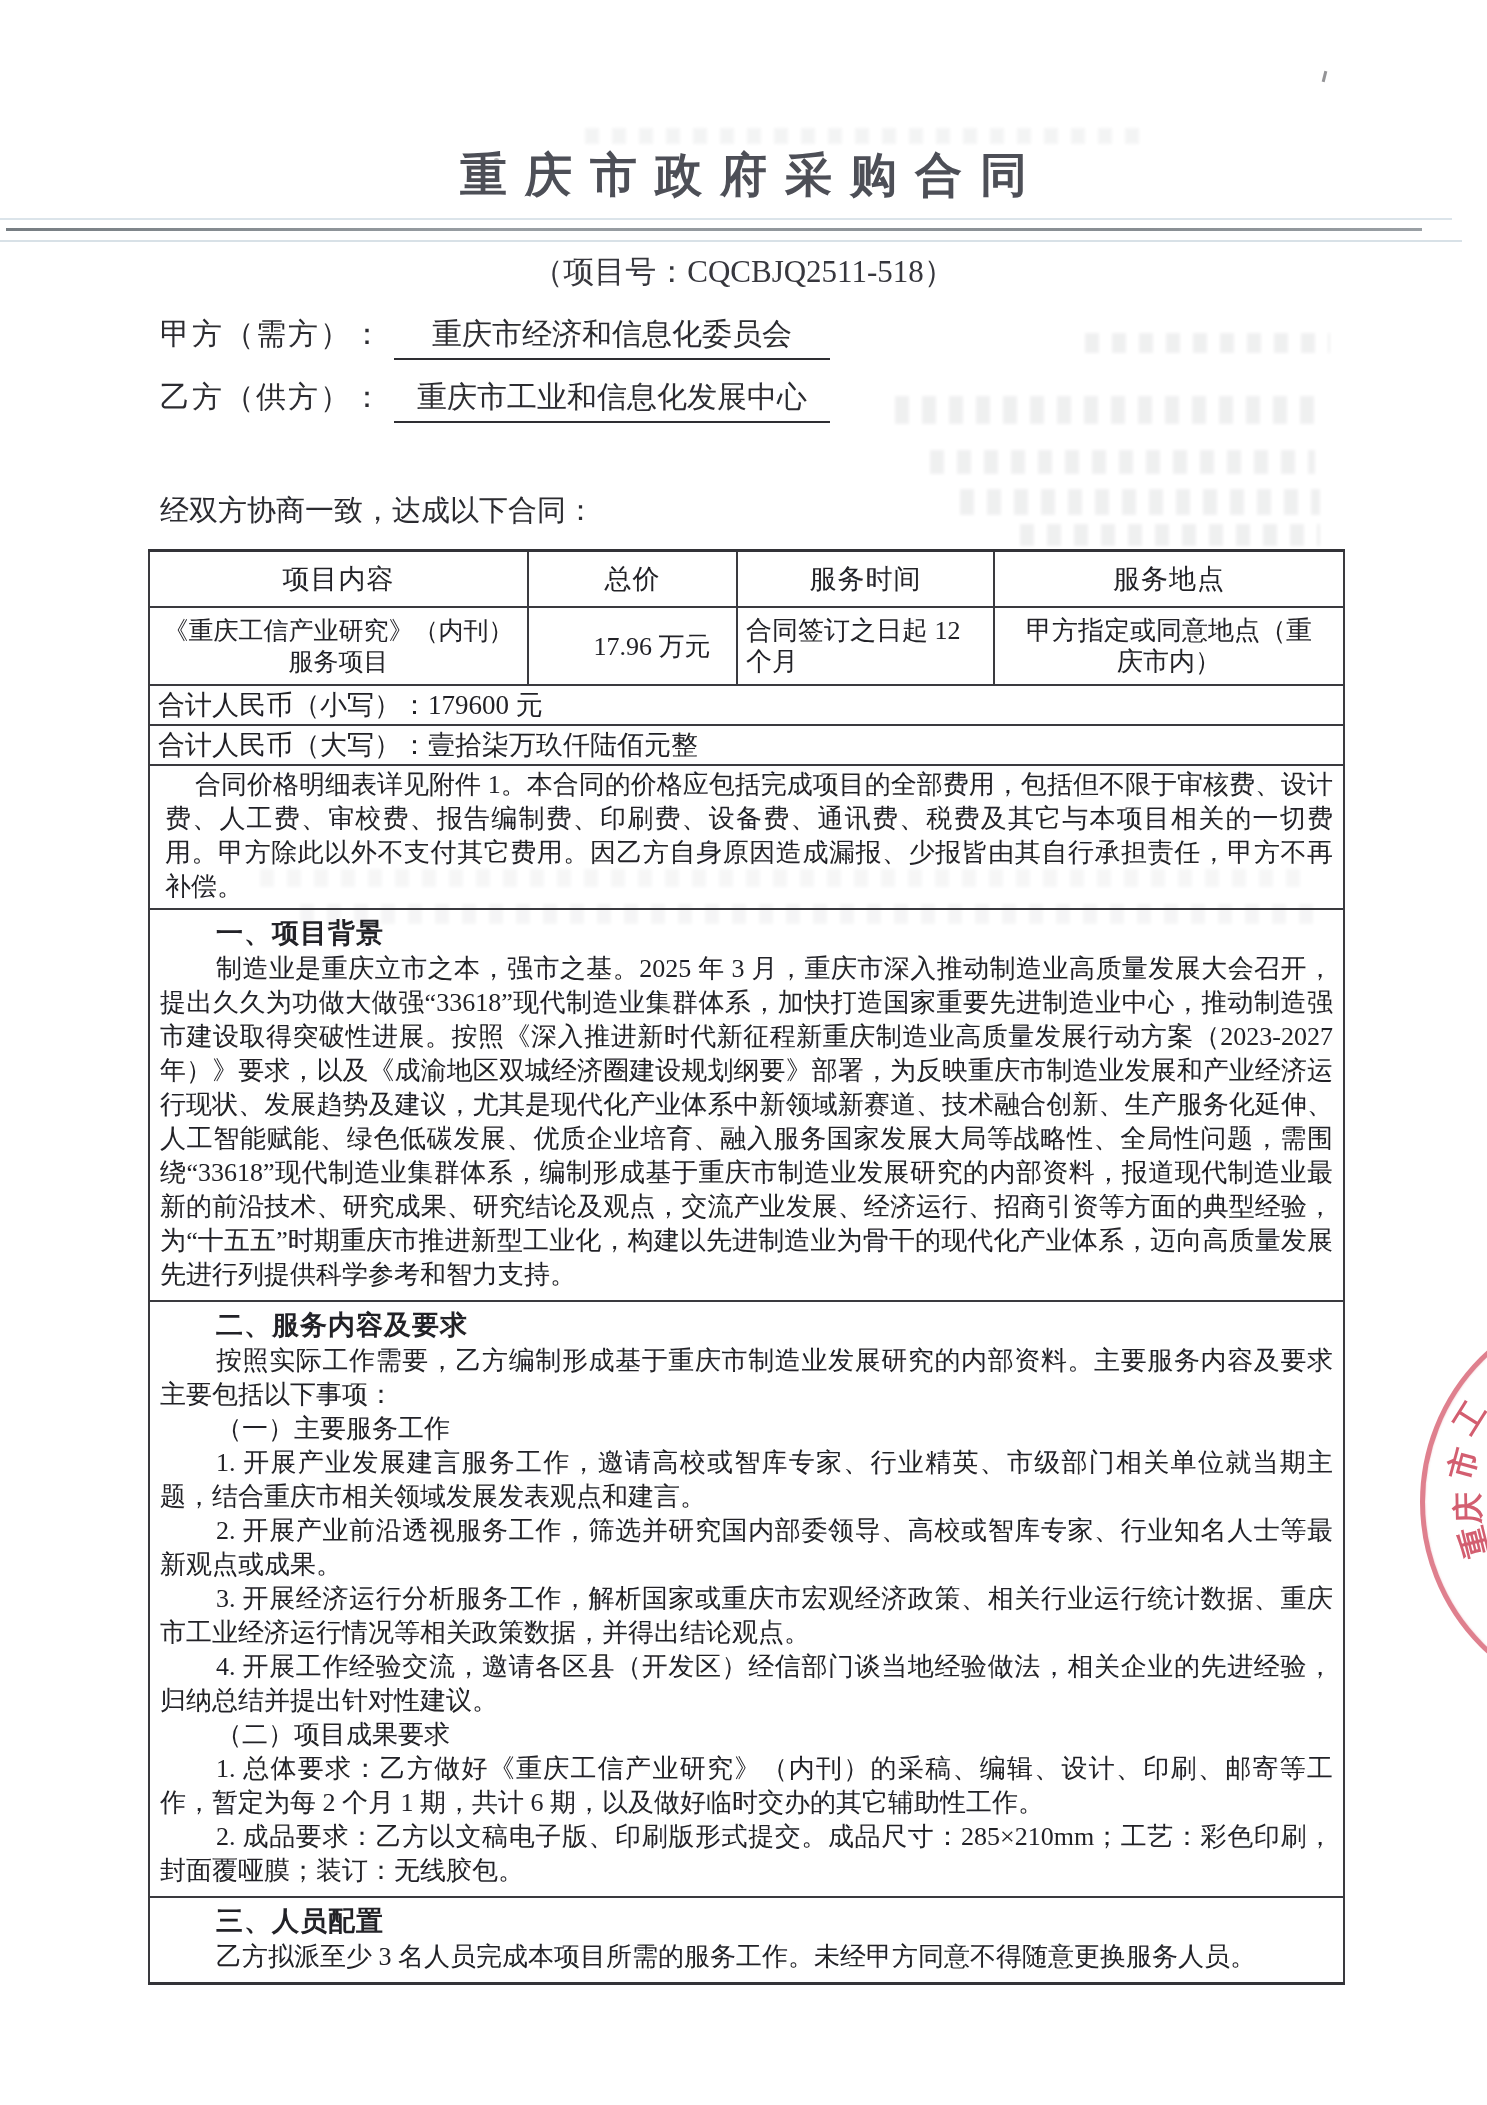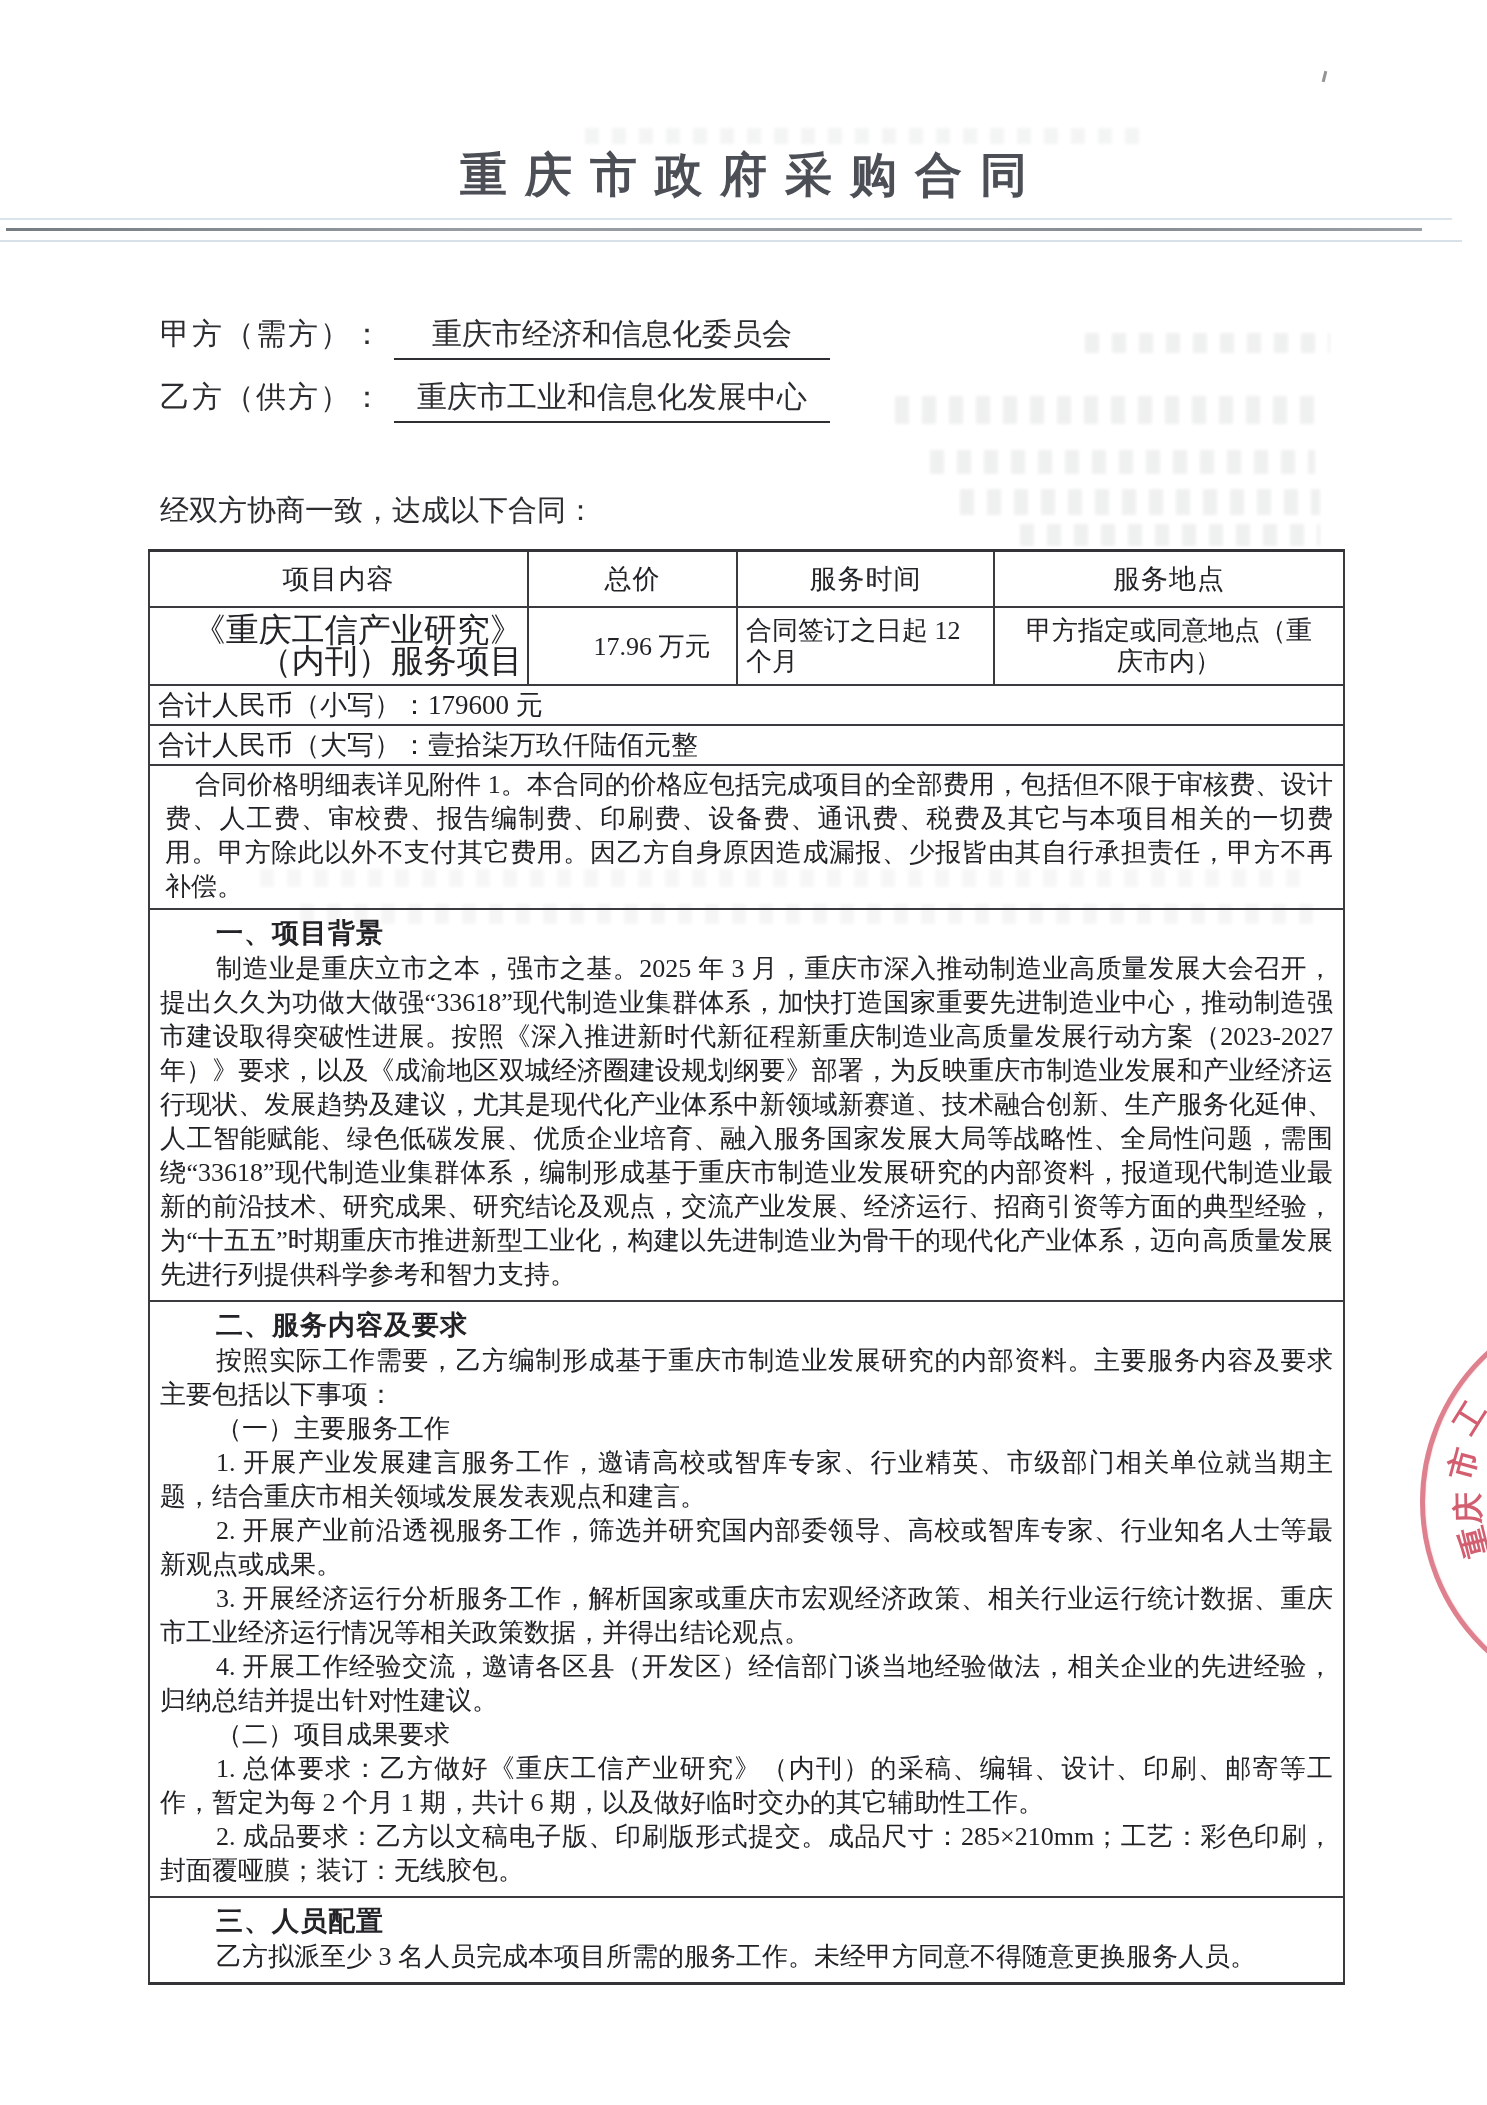--- a/index.html
+++ b/index.html
@@ -45,21 +45,21 @@
     position:absolute; left:148px; top:549px; width:1197px;
     border-collapse:collapse; table-layout:fixed;
     font-size:26px; color:#222227; background:transparent;
   }
   .ctable col.c1 { width:31.7%; } .ctable col.c2 { width:17.5%; }
   .ctable col.c3 { width:21.5%; } .ctable col.c4 { width:29.3%; }
   .ctable th, .ctable td { border:2px solid #3a3a3f; font-weight:normal; }
   .ctable { border-top:3px solid #333338; border-bottom:3px solid #333338; }
   .ctable th { height:52px; text-align:center; font-size:27px; letter-spacing:1px; }
   .row-main td { height:72px; vertical-align:middle; line-height:31px; }
-  .cell-item  { text-align:right; font-size:33px; padding:2px 4px; }
+  .cell-item  { text-align:center; font-size:25px; padding:2px 4px; }
   .cell-price { text-align:center;padding-left:40px; }
   .cell-time  { text-align:left; padding:2px 8px; }
   .cell-place { text-align:center; padding:2px 24px; }
   .row-total td { height:33px; font-size:27px; padding:1px 8px; }
   .row-note td { padding:2px 10px 4px 15px; }
   .row-note p { margin:0; text-indent:30px; line-height:34px; text-align:justify; }
   .row-section td { padding:4px 10px 8px 10px; vertical-align:top; }
   .sec-heading { margin:0; font-size:27px; font-weight:bold; text-indent:56px;
                  line-height:38px; letter-spacing:1px; }
   .row-section p.body { margin:0; text-indent:56px; line-height:34px; text-align:justify; }
@@ -109,20 +109,21 @@
   <div class="ghost g6"></div>
   <div class="ghost g7"></div>
   <div class="ghost g8"></div>
   <div class="speck sp-1"></div>
   <div class="speck sp-2"></div>
 
   <h1 class="doc-title">重庆市政府采购合同</h1>
   <div class="rule rule-1"></div>
   <div class="rule rule-2"></div>
   <div class="rule rule-3"></div>
+  <p class="project-no">（项目号：CQCBJQ2511-518）</p>
 
   <div class="party party-b">
     <span class="lbl">乙方（供方）：</span><span class="val">重庆市工业和信息化发展中心</span>
   </div>
   <div class="party party-a">
     <span class="lbl">甲方（需方）：</span><span class="val">重庆市经济和信息化委员会</span>
   </div>
 
   <p class="agreement-line">经双方协商一致，达成以下合同：</p>
 

